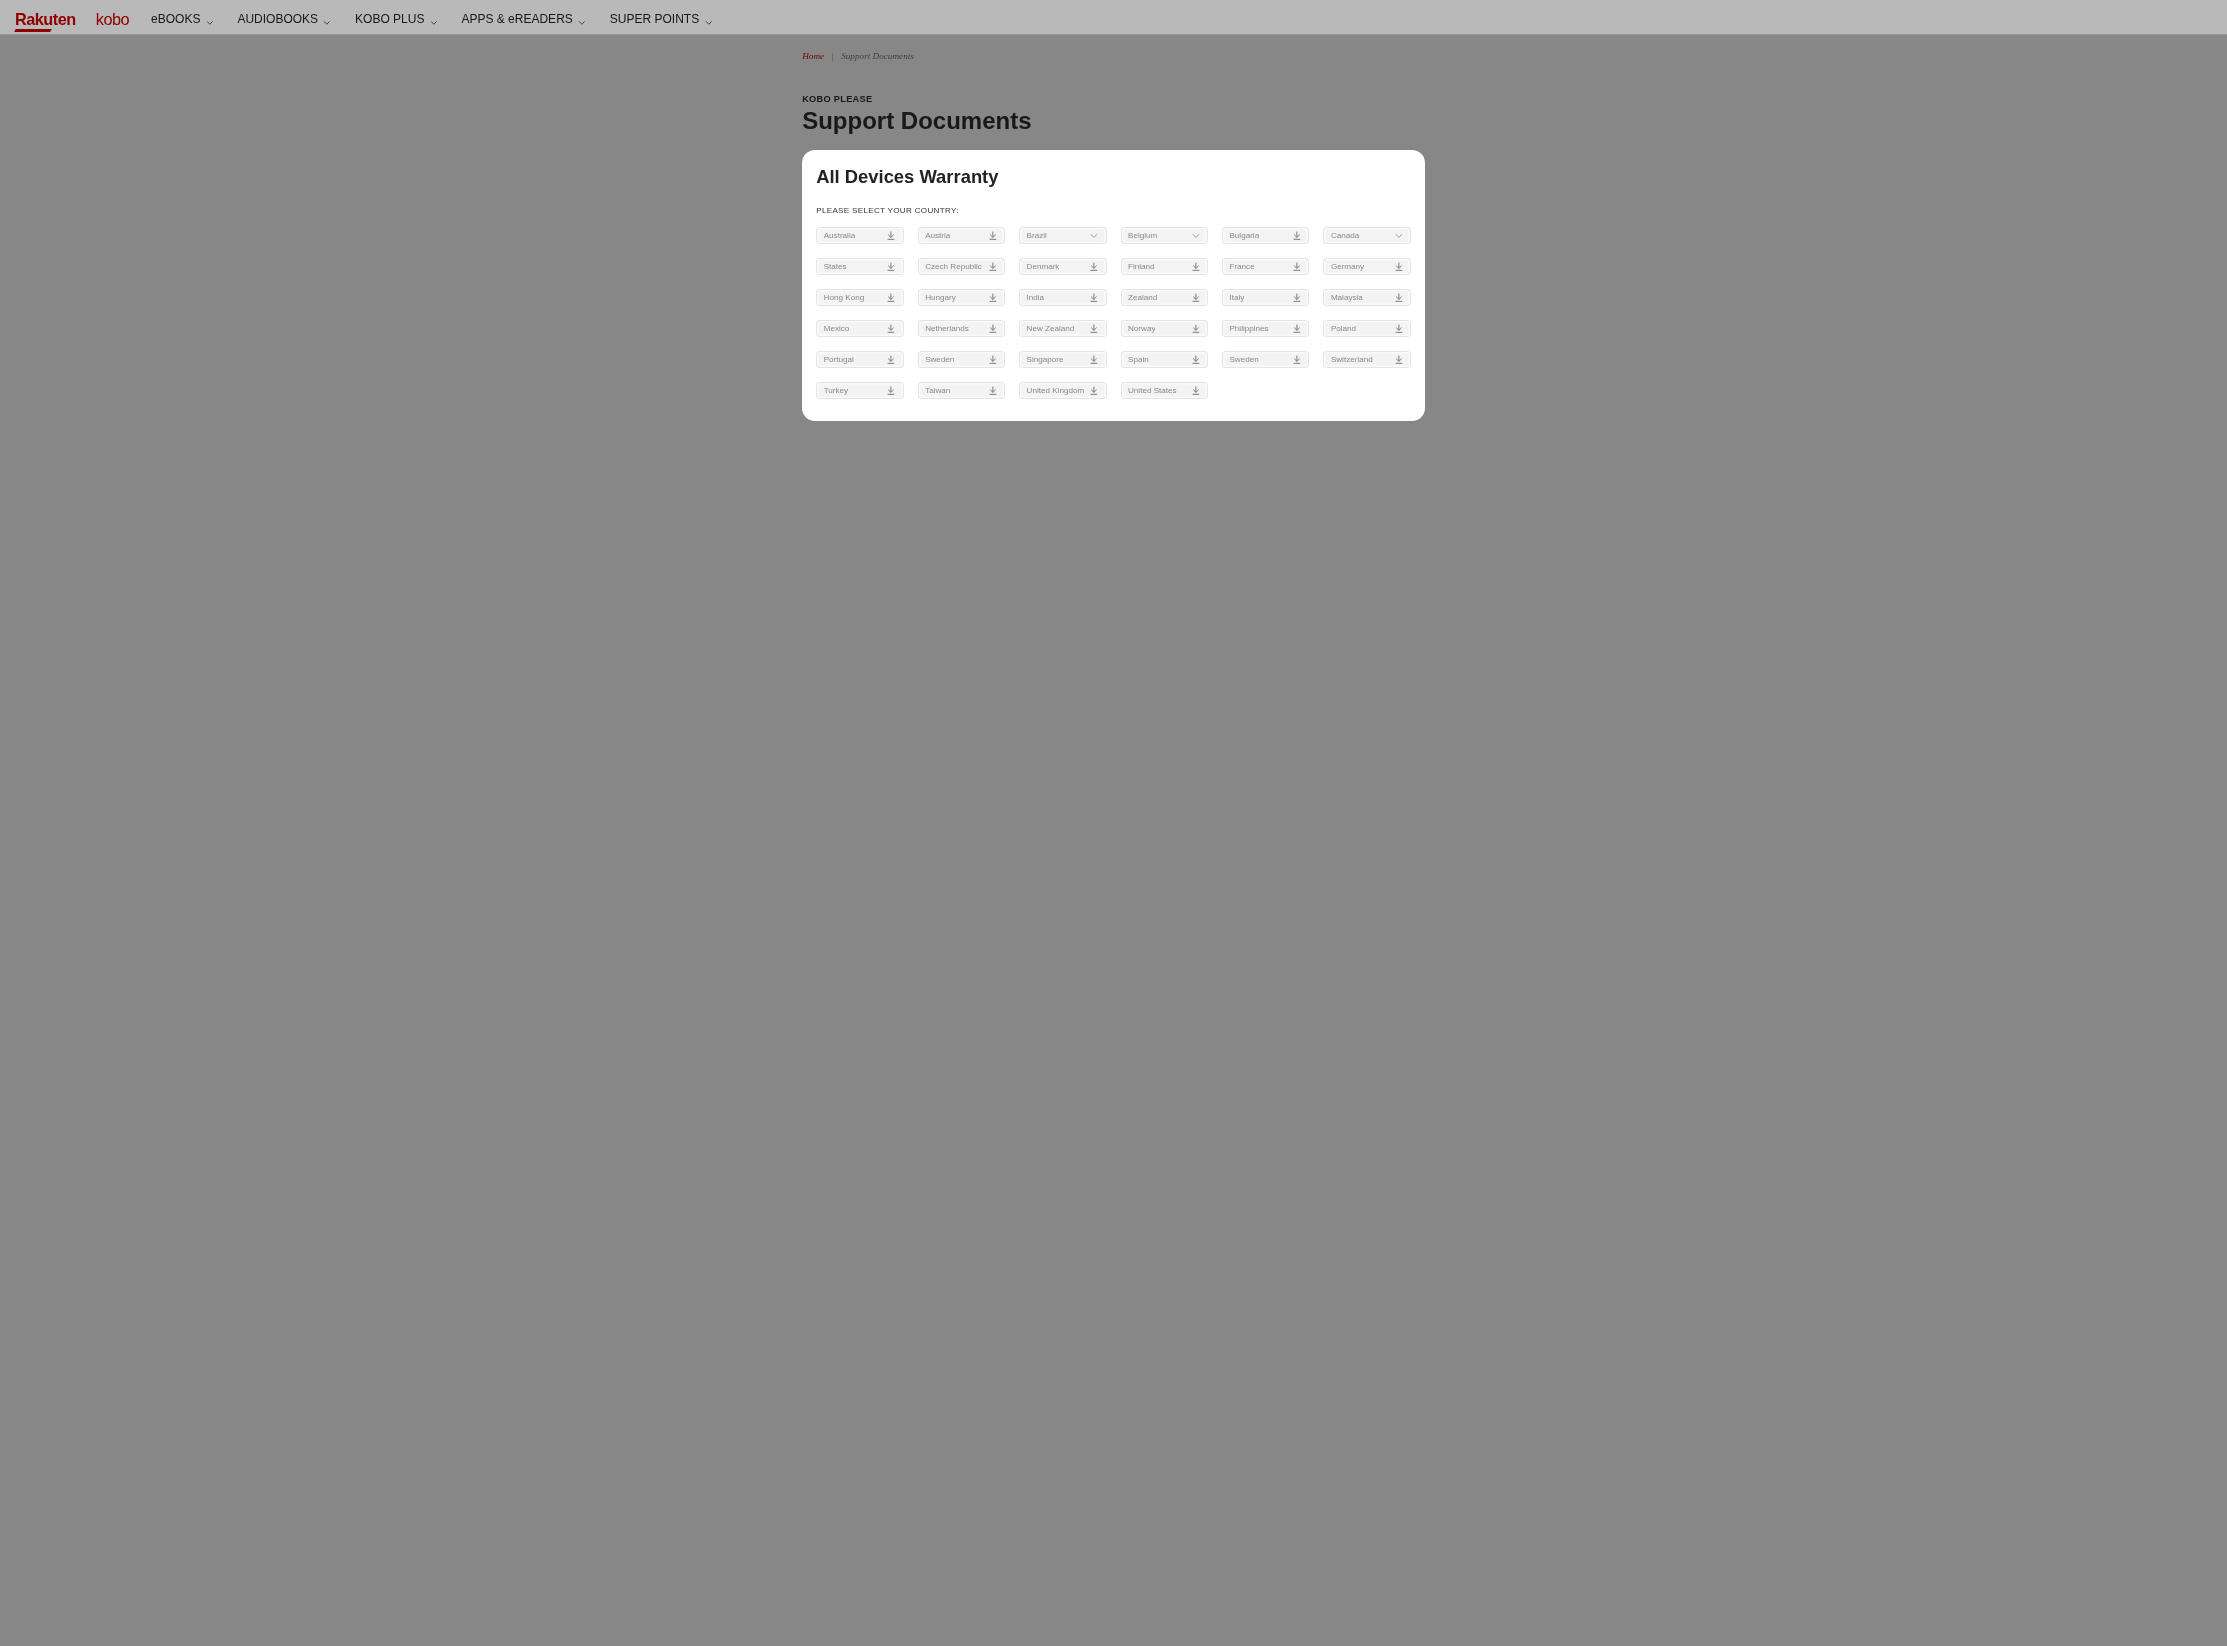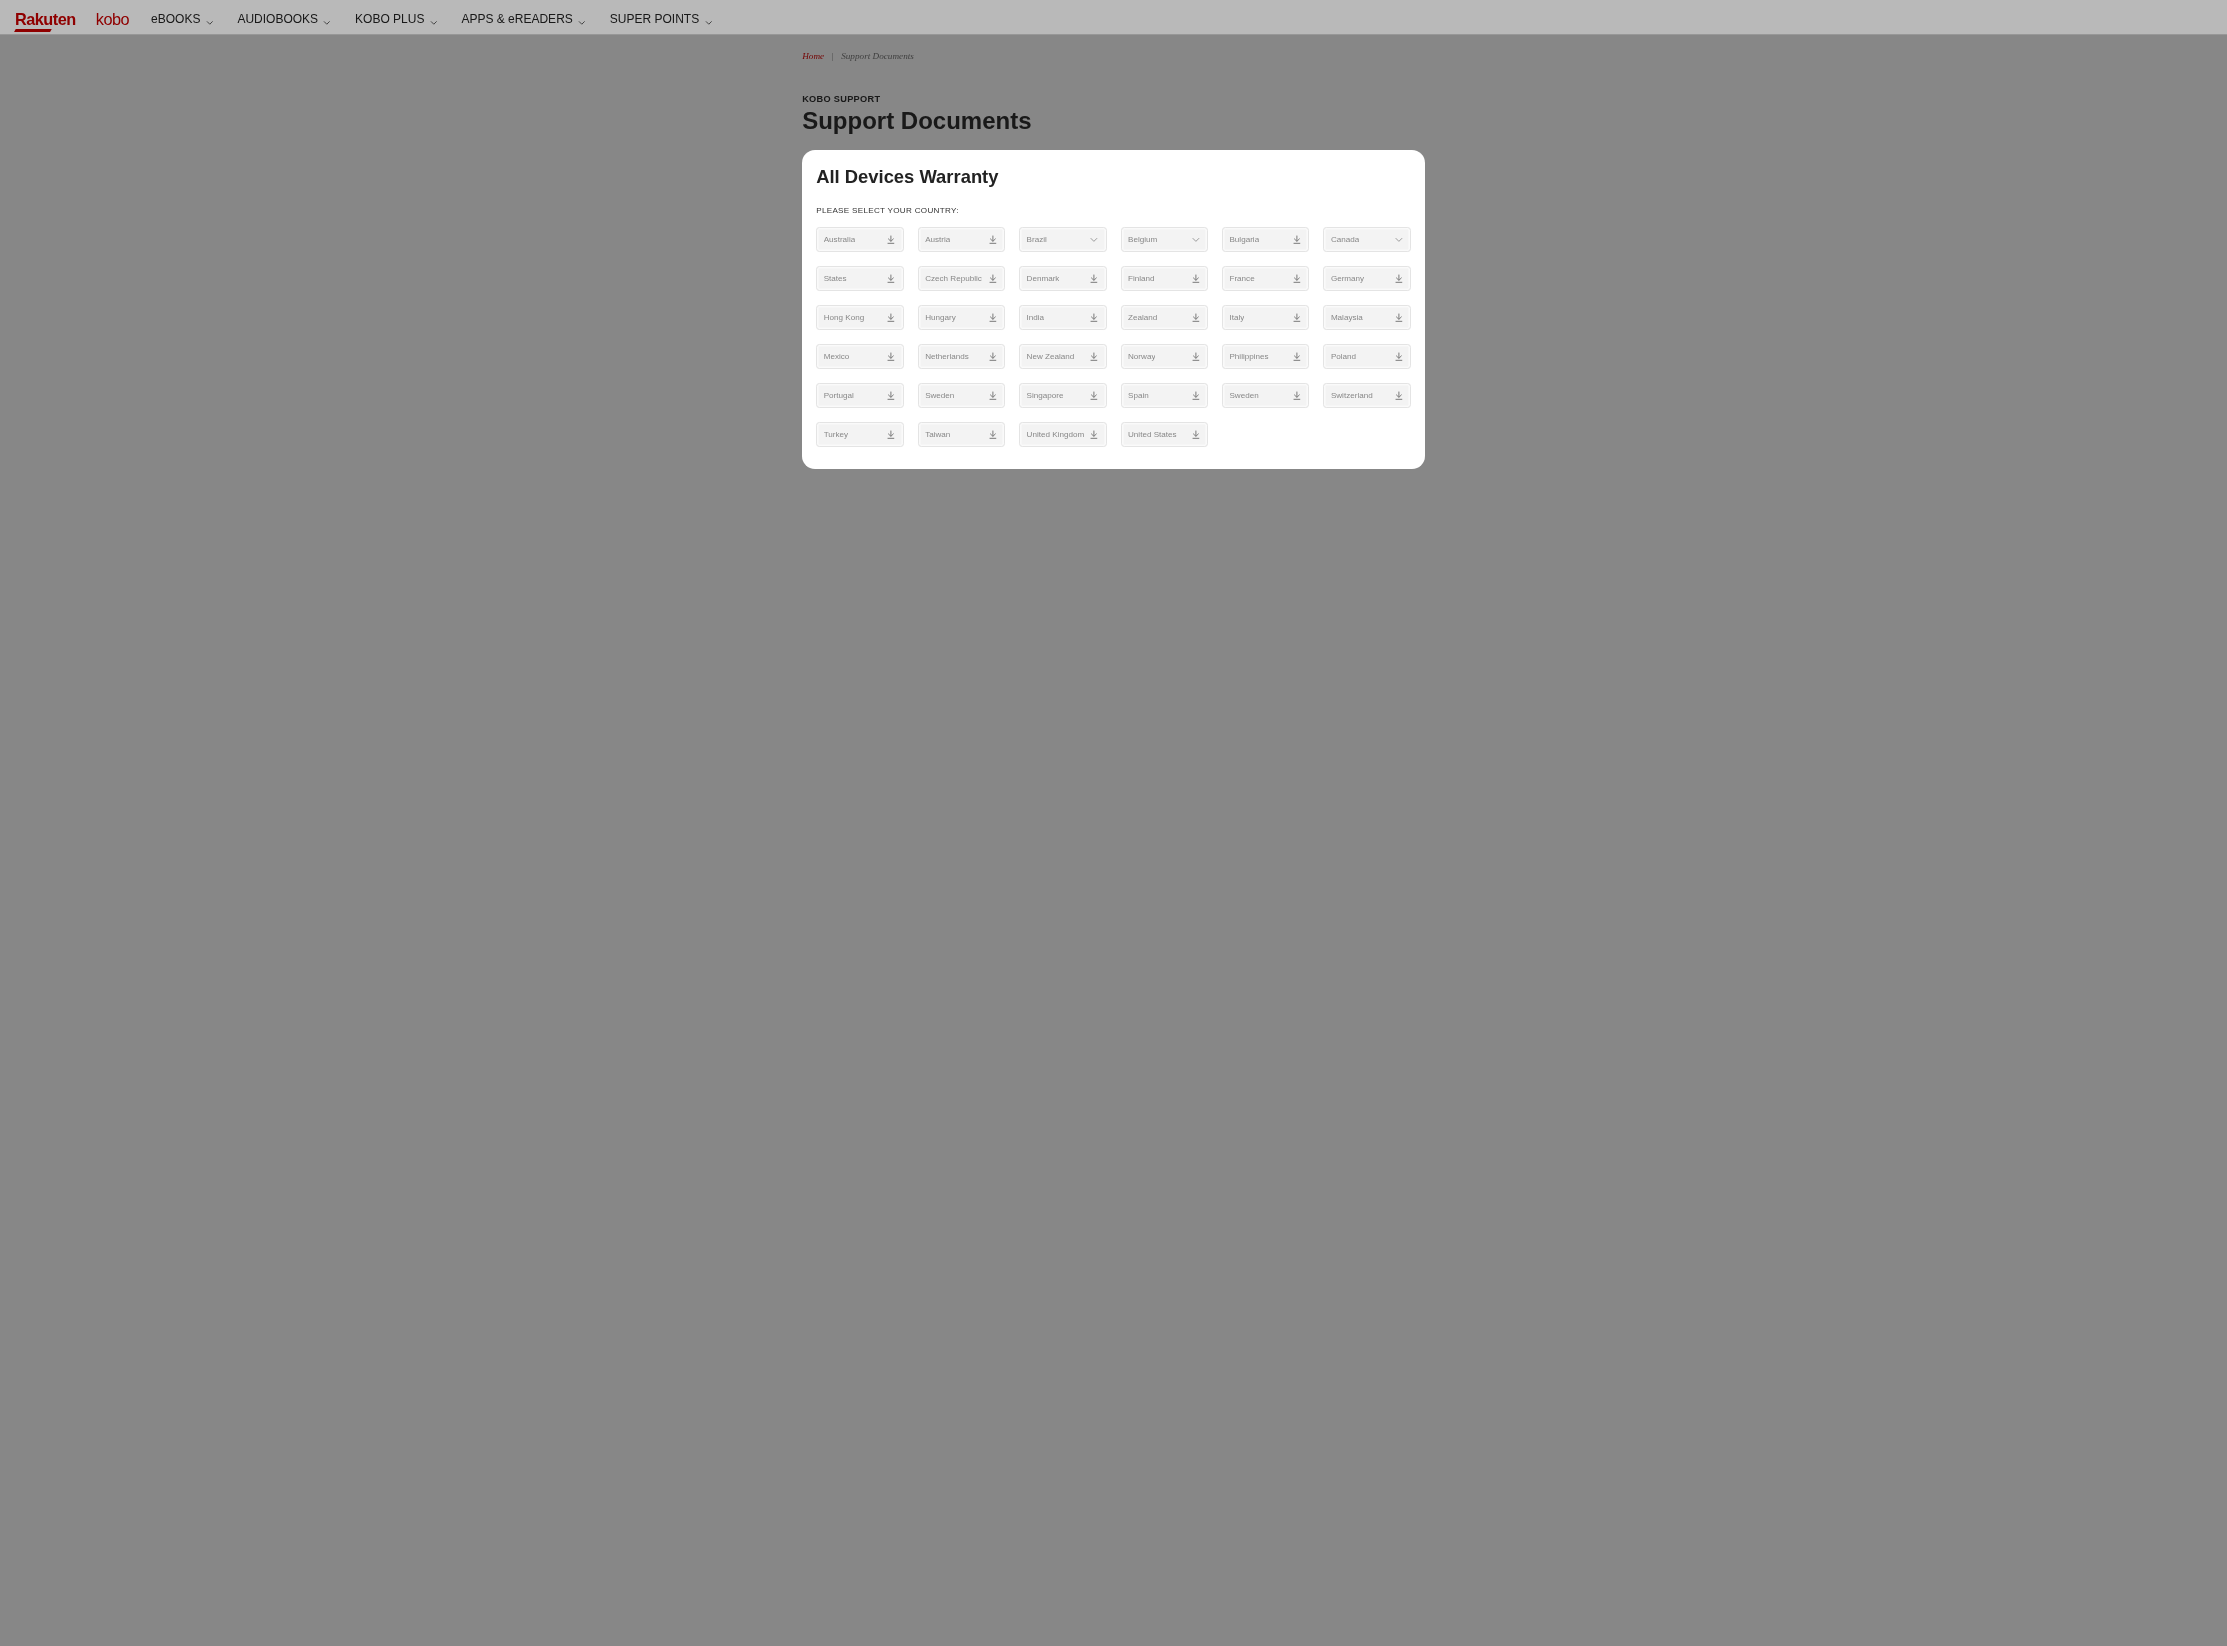--- a/index.html
+++ b/index.html
@@ -150,21 +150,21 @@
     border-radius: 3.3px;
     box-shadow: 0 0 0 1.6px #fafafa inset;
     padding: 6.5px 6.5px;
     display: flex;
     align-items: center;
     justify-content: space-between;
     cursor: pointer;
     font-family: Arial, sans-serif;
     font-size: 8.1px;
     color: #888;
-    height: 25px;
+    height: 17px;
   }
   .country-btn .label { white-space: nowrap; overflow: hidden; text-overflow: ellipsis; }
   .dl-icon, .sel-icon { width: 9.8px; height: 9.8px; flex-shrink: 0; }
   .dl-icon svg, .sel-icon svg { width: 100%; height: 100%; }
 </style>
 </head>
 <body>
 
 <div class="overlay"></div>
 
@@ -207,21 +207,21 @@
   </nav>
 </header>
 
 <main class="page">
   <div class="breadcrumb">
     <a class="home">Home</a>
     <span class="sep">|</span>
     <span>Support Documents</span>
   </div>
 
-  <div class="support-label">KOBO SUPPORT</div>
+  <div class="support-label">KOBO PLEASE</div>
   <h1 class="page-title">Support Documents</h1>
 
   <section class="card">
     <h2 class="card-title">All Devices Warranty</h2>
     <div class="select-label">PLEASE SELECT YOUR COUNTRY:</div>
     <div class="grid" id="country-grid">
         <div class="country-btn">
           <span class="label">Australia</span>
           <span class="dl-icon"><svg viewBox="0 0 20 20">
               <path d="M10 2 V12 M5 8 L10 13 L15 8" stroke="#777" stroke-width="2" fill="none" stroke-linecap="round" stroke-linejoin="round"></path>

